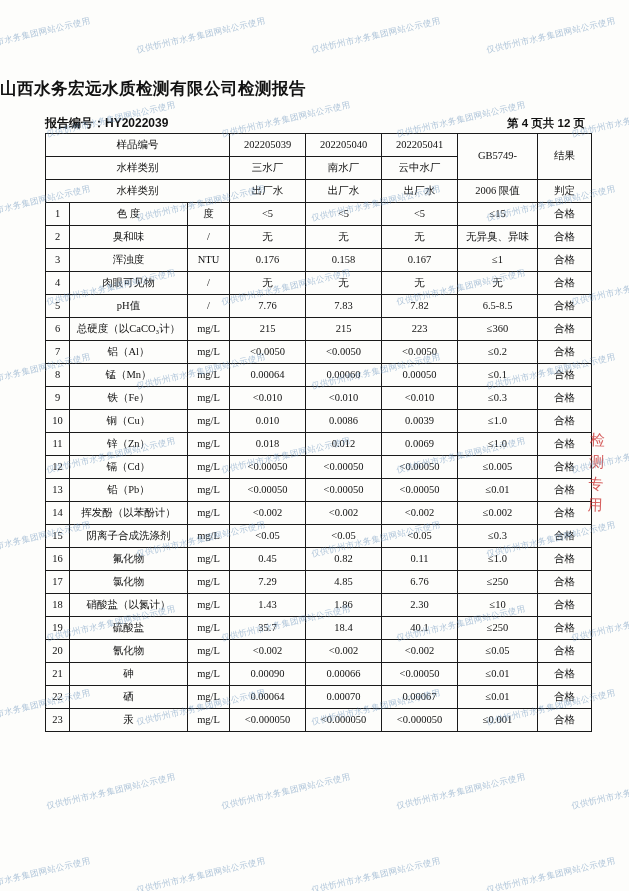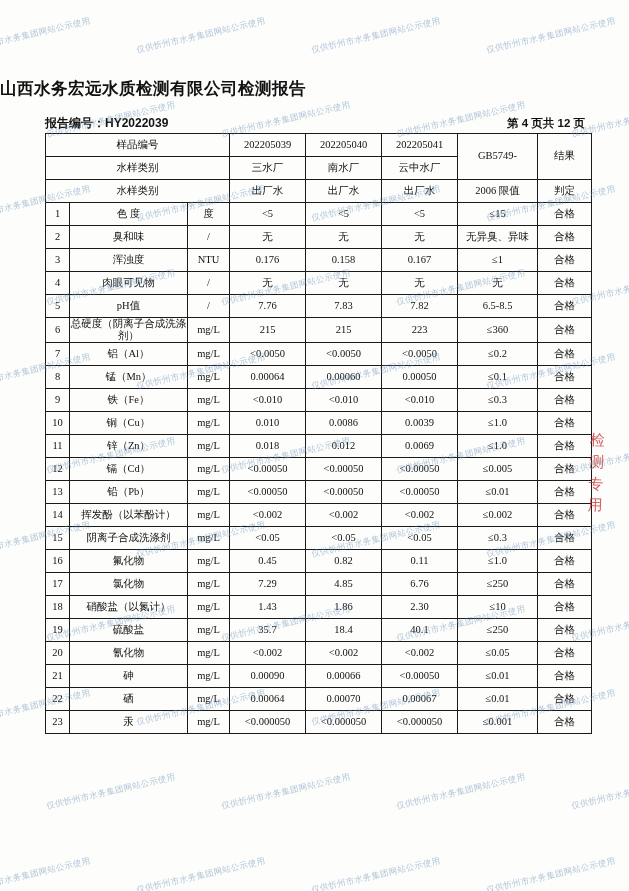--- a/index.html
+++ b/index.html
@@ -199,21 +199,21 @@
           <td class="item">pH值</td>
           <td class="unit">/</td>
           <td class="val">7.76</td>
           <td class="val">7.83</td>
           <td class="val">7.82</td>
           <td class="lim">6.5-8.5</td>
           <td class="jud">合格</td>
         </tr>
         <tr>
           <td class="idx">6</td>
-          <td class="item">总硬度（阴离子合成洗涤剂）</td>
+          <td class="item">总硬度（以CaCO₃计）</td>
           <td class="unit">mg/L</td>
           <td class="val">215</td>
           <td class="val">215</td>
           <td class="val">223</td>
           <td class="lim">≤360</td>
           <td class="jud">合格</td>
         </tr>
         <tr>
           <td class="idx">7</td>
           <td class="item">铝（Al）</td>

